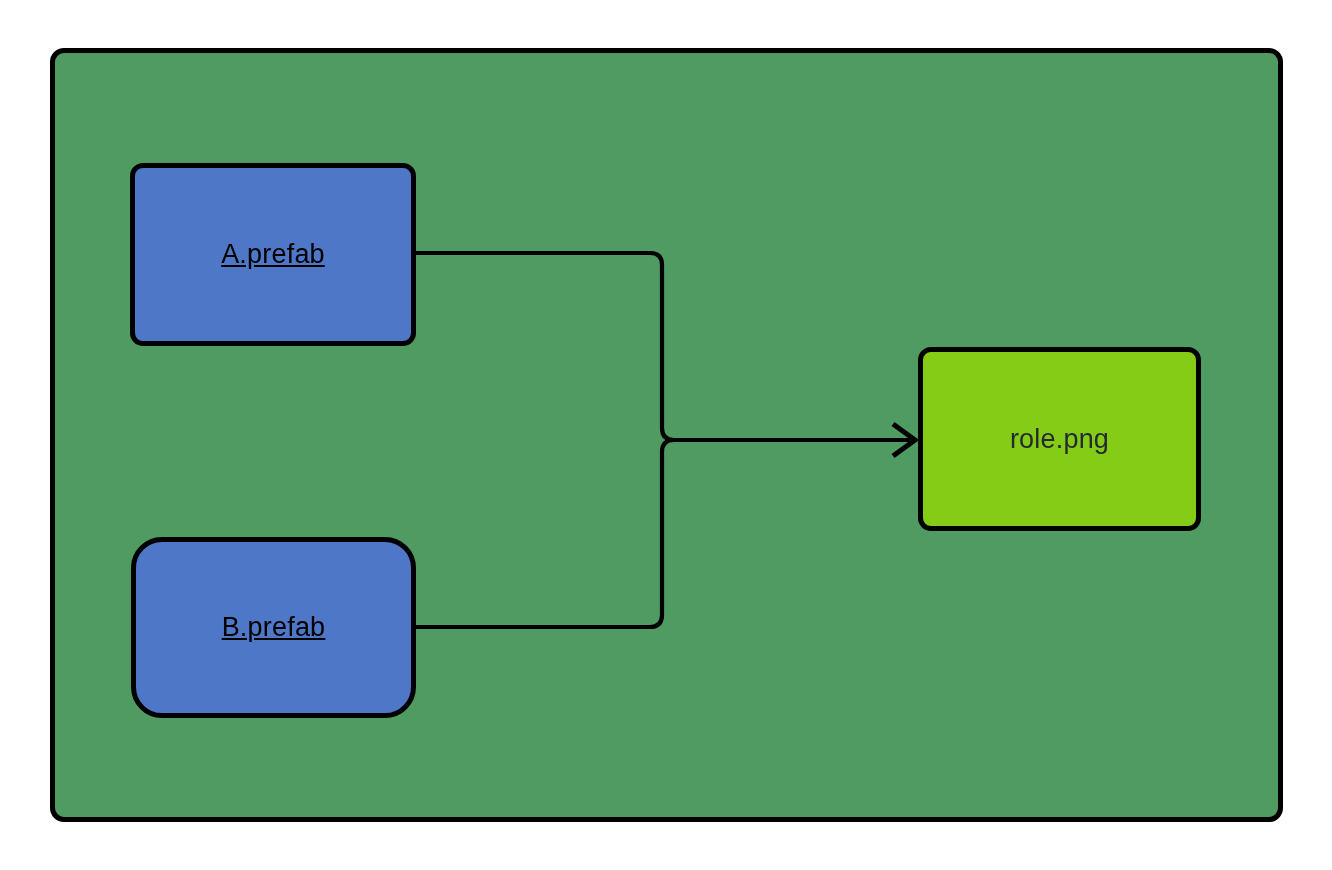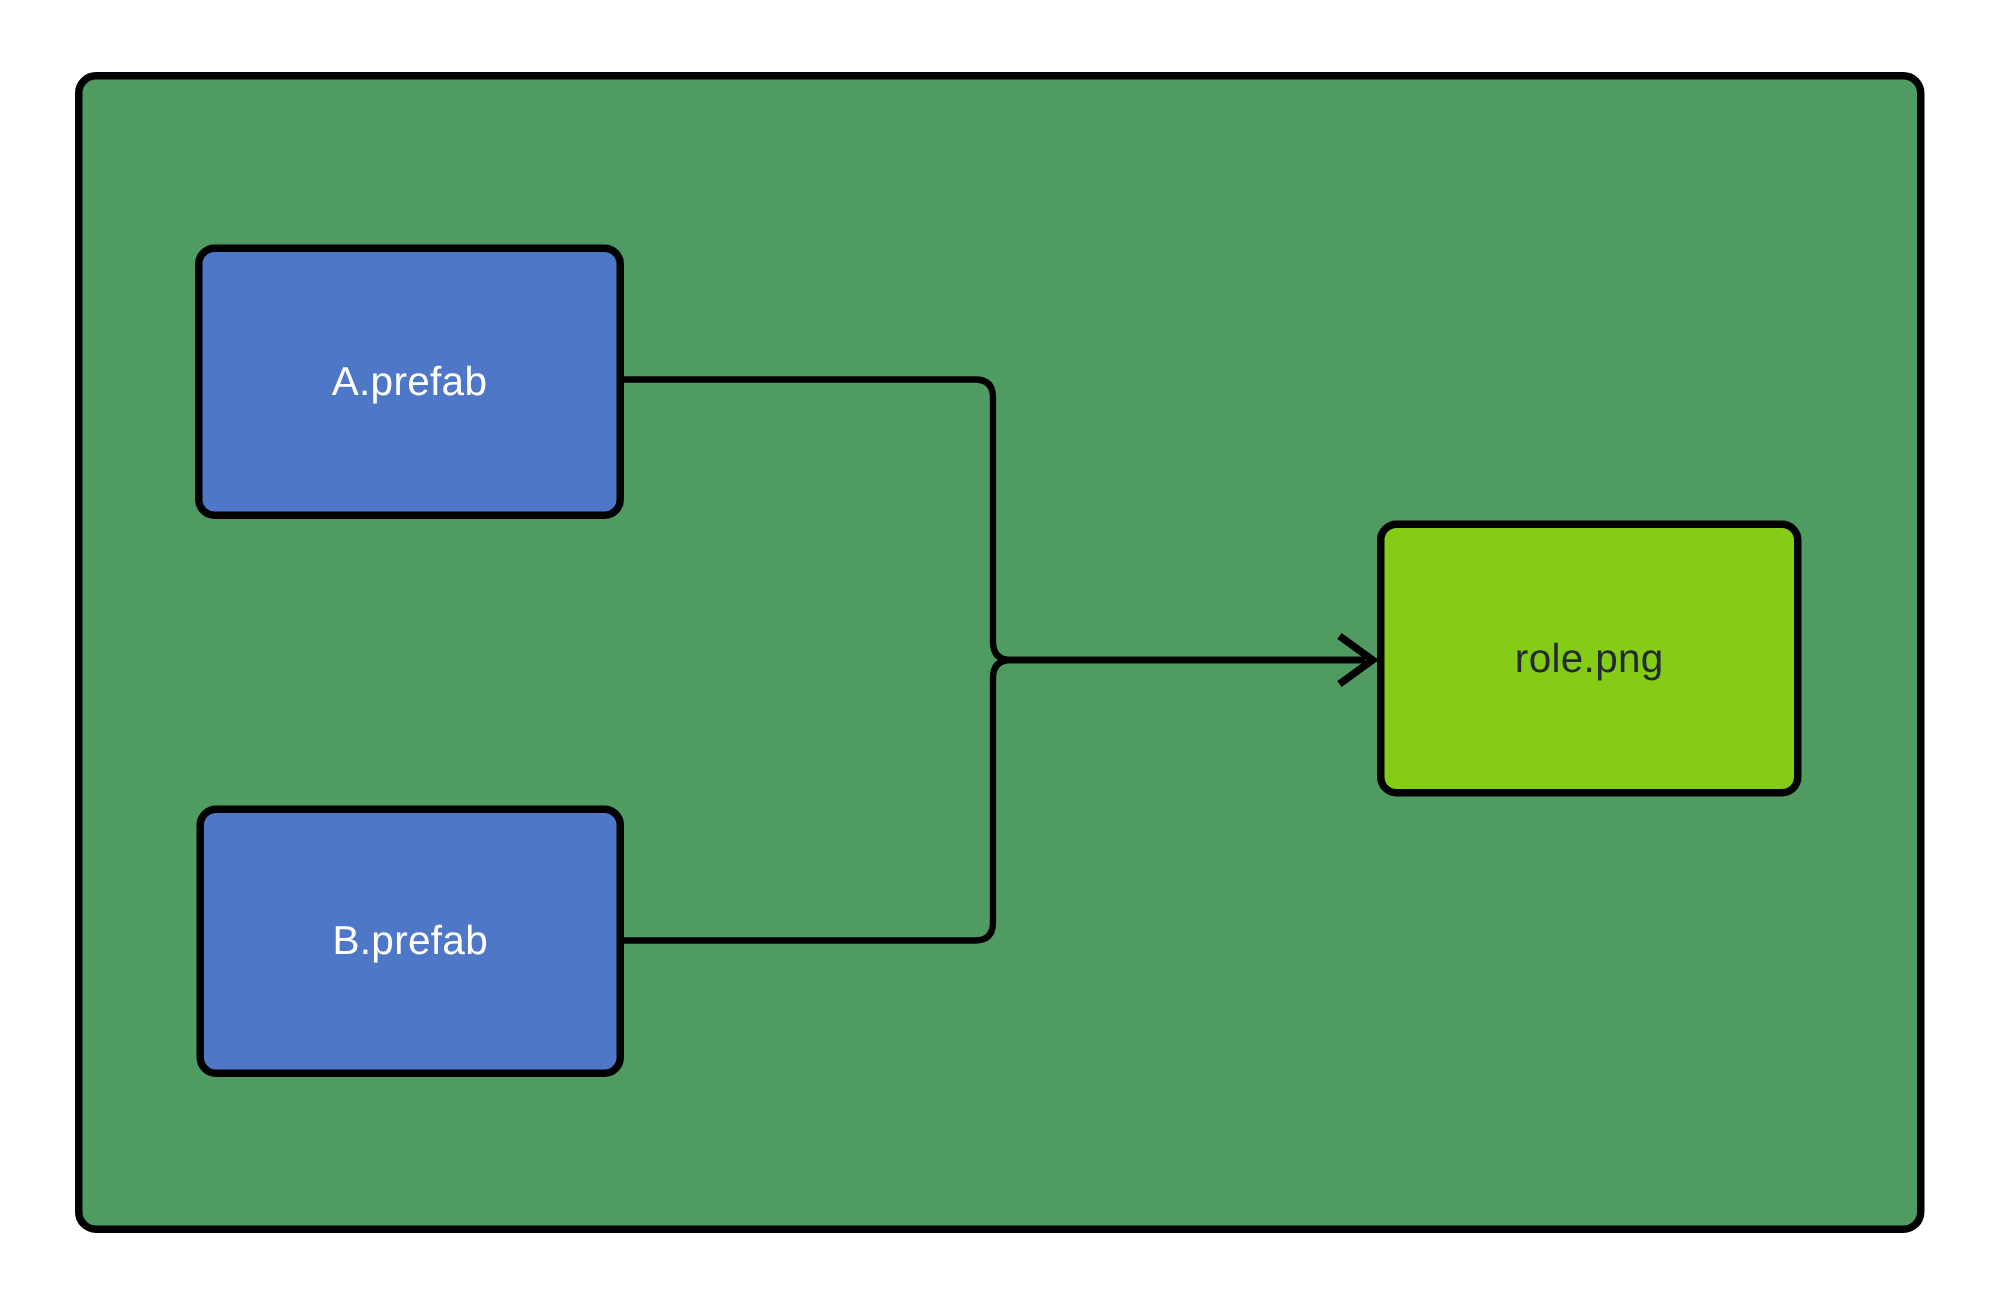--- a/index.html
+++ b/index.html
@@ -44,39 +44,41 @@
     font-size: 27px;
     font-weight: 400;
     letter-spacing: 0.2px;
     line-height: 1.2;
     white-space: nowrap;
   }
   .node-prefab {
     background: #4E77C8;
   }
   .node-prefab .node-label {
-    color: #ffffff;
+    color: #000000;
+    text-decoration: underline;
   }
   .node-asset {
     background: #84cc16;
   }
   .node-asset .node-label {
     color: #252A31;
   }
   #node-a {
     left: 130px;
     top: 163px;
     width: 286px;
     height: 183px;
   }
   #node-b {
     left: 131px;
     top: 537px;
     width: 285px;
     height: 181px;
+    border-radius: 31px;
   }
   #node-role {
     left: 918px;
     top: 347px;
     width: 283px;
     height: 184px;
   }
   #edge-layer {
     position: absolute;
     left: 0;

